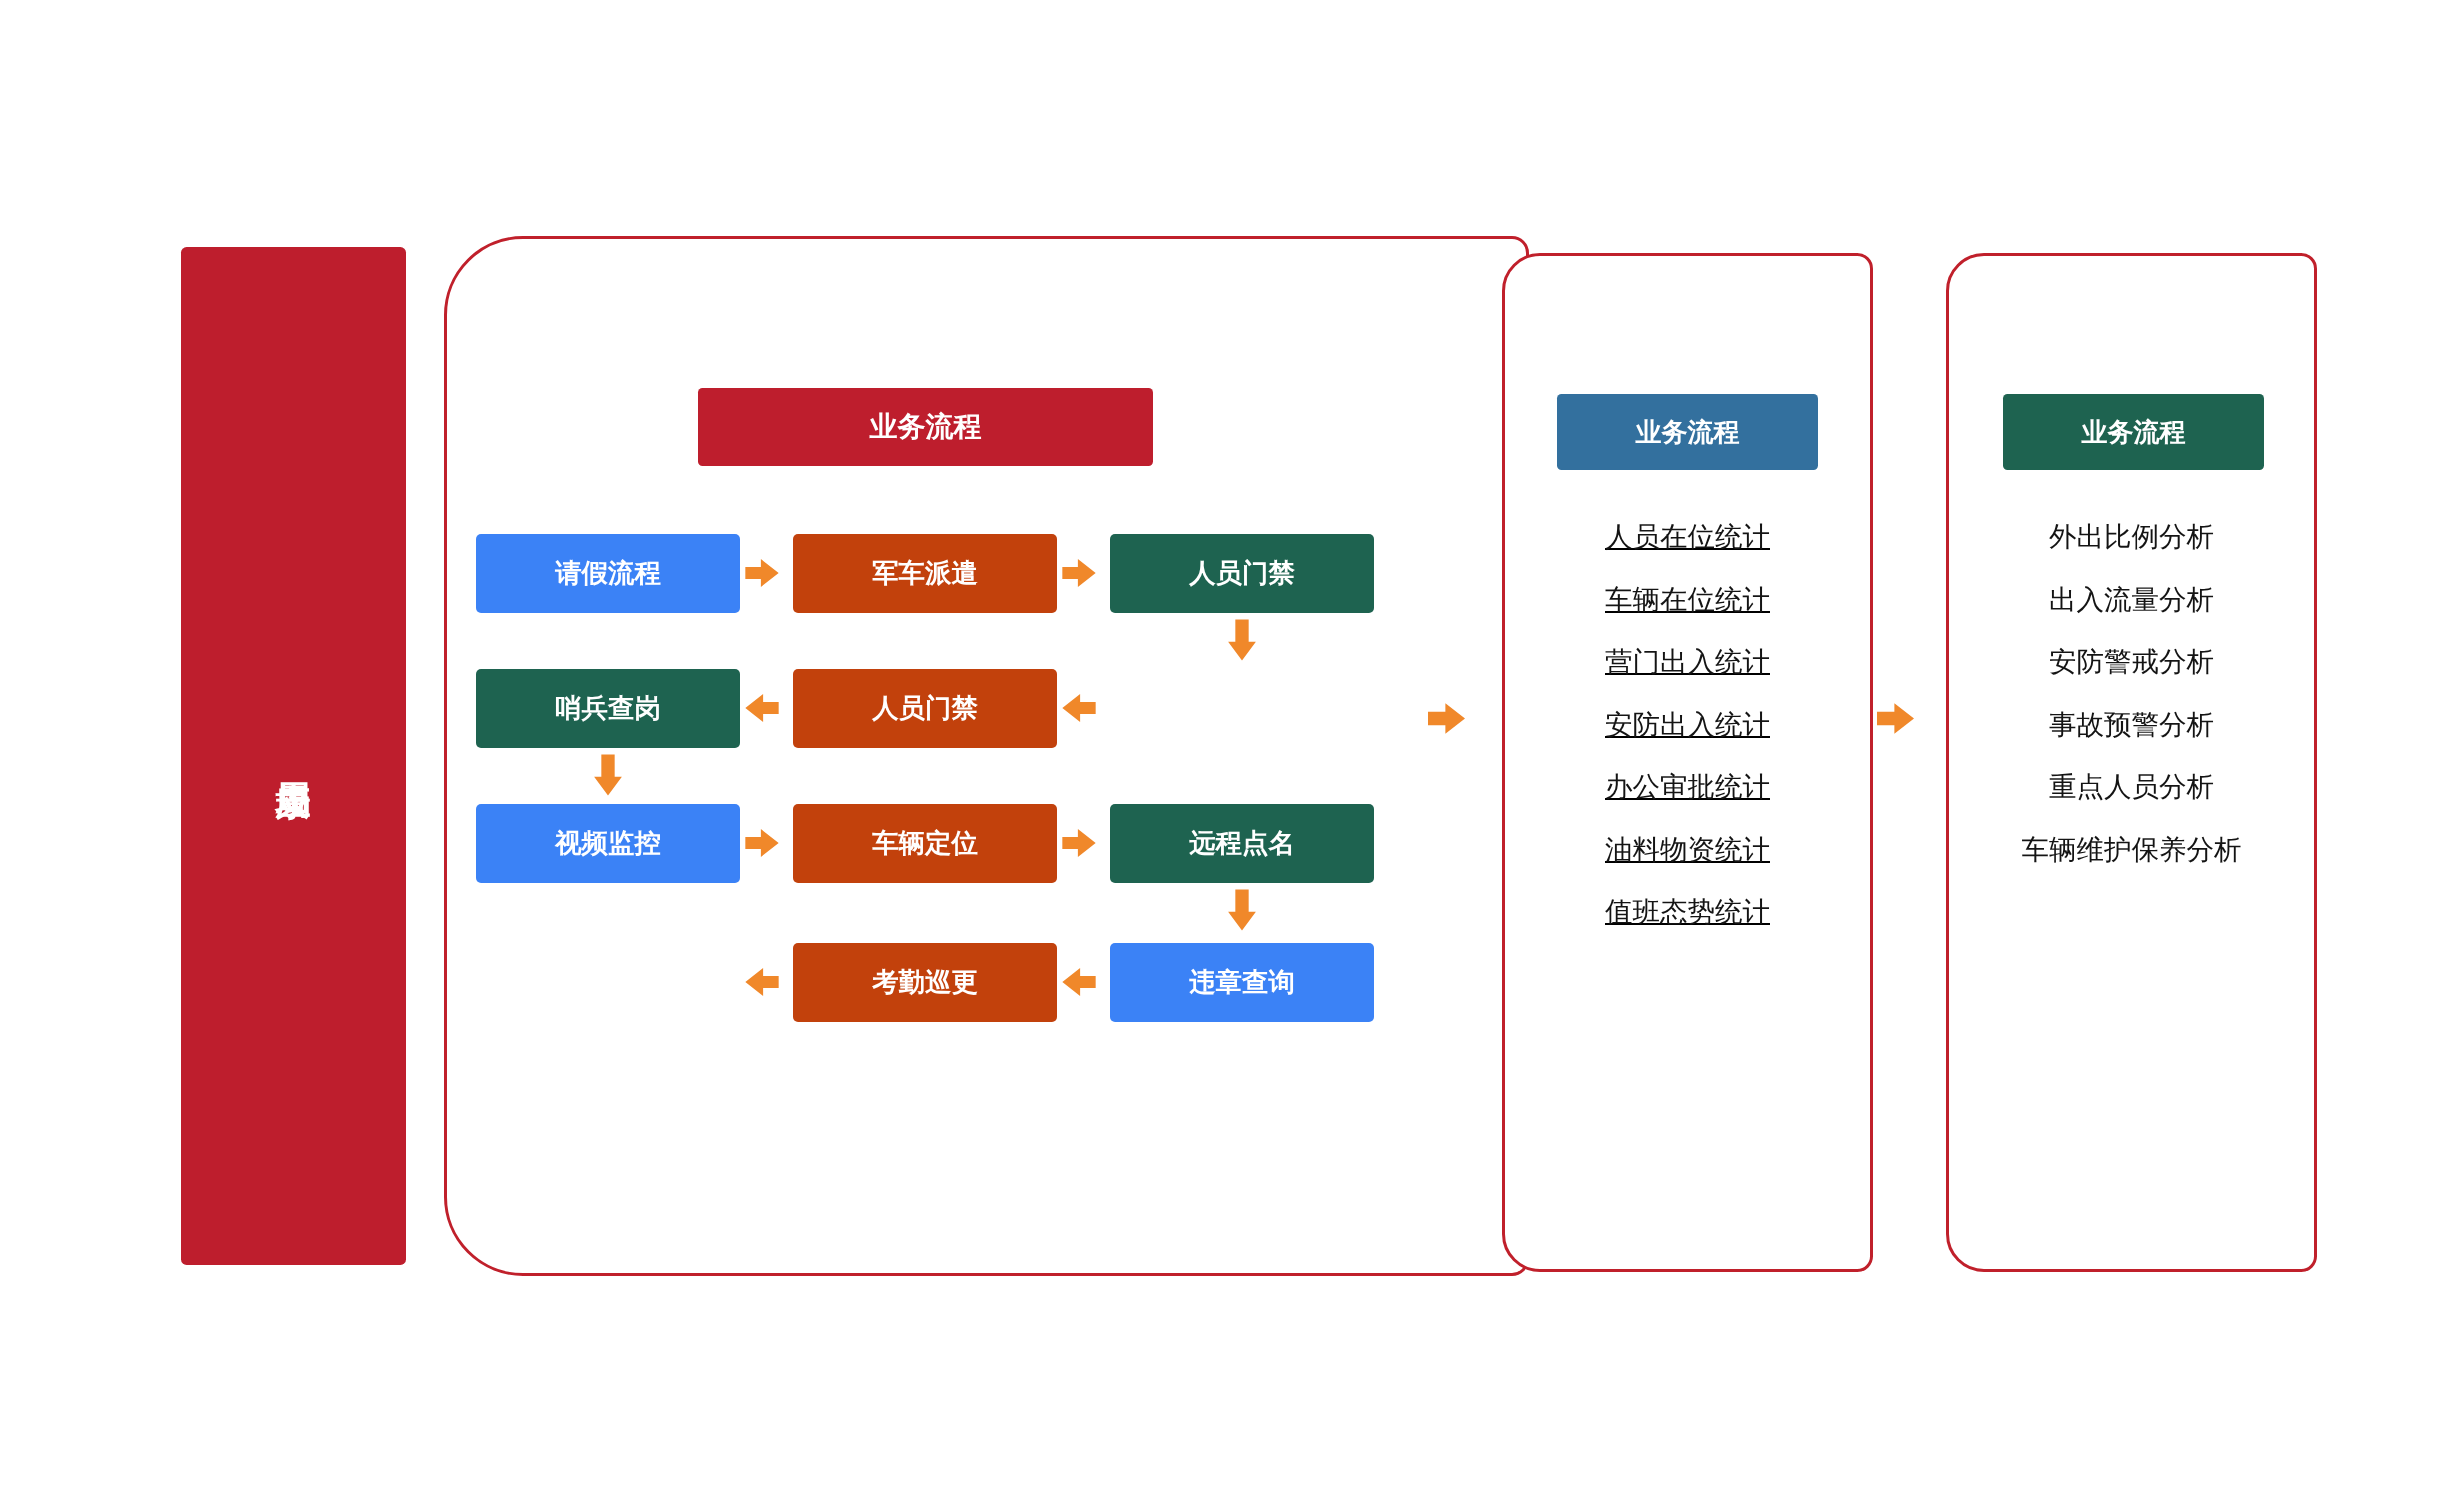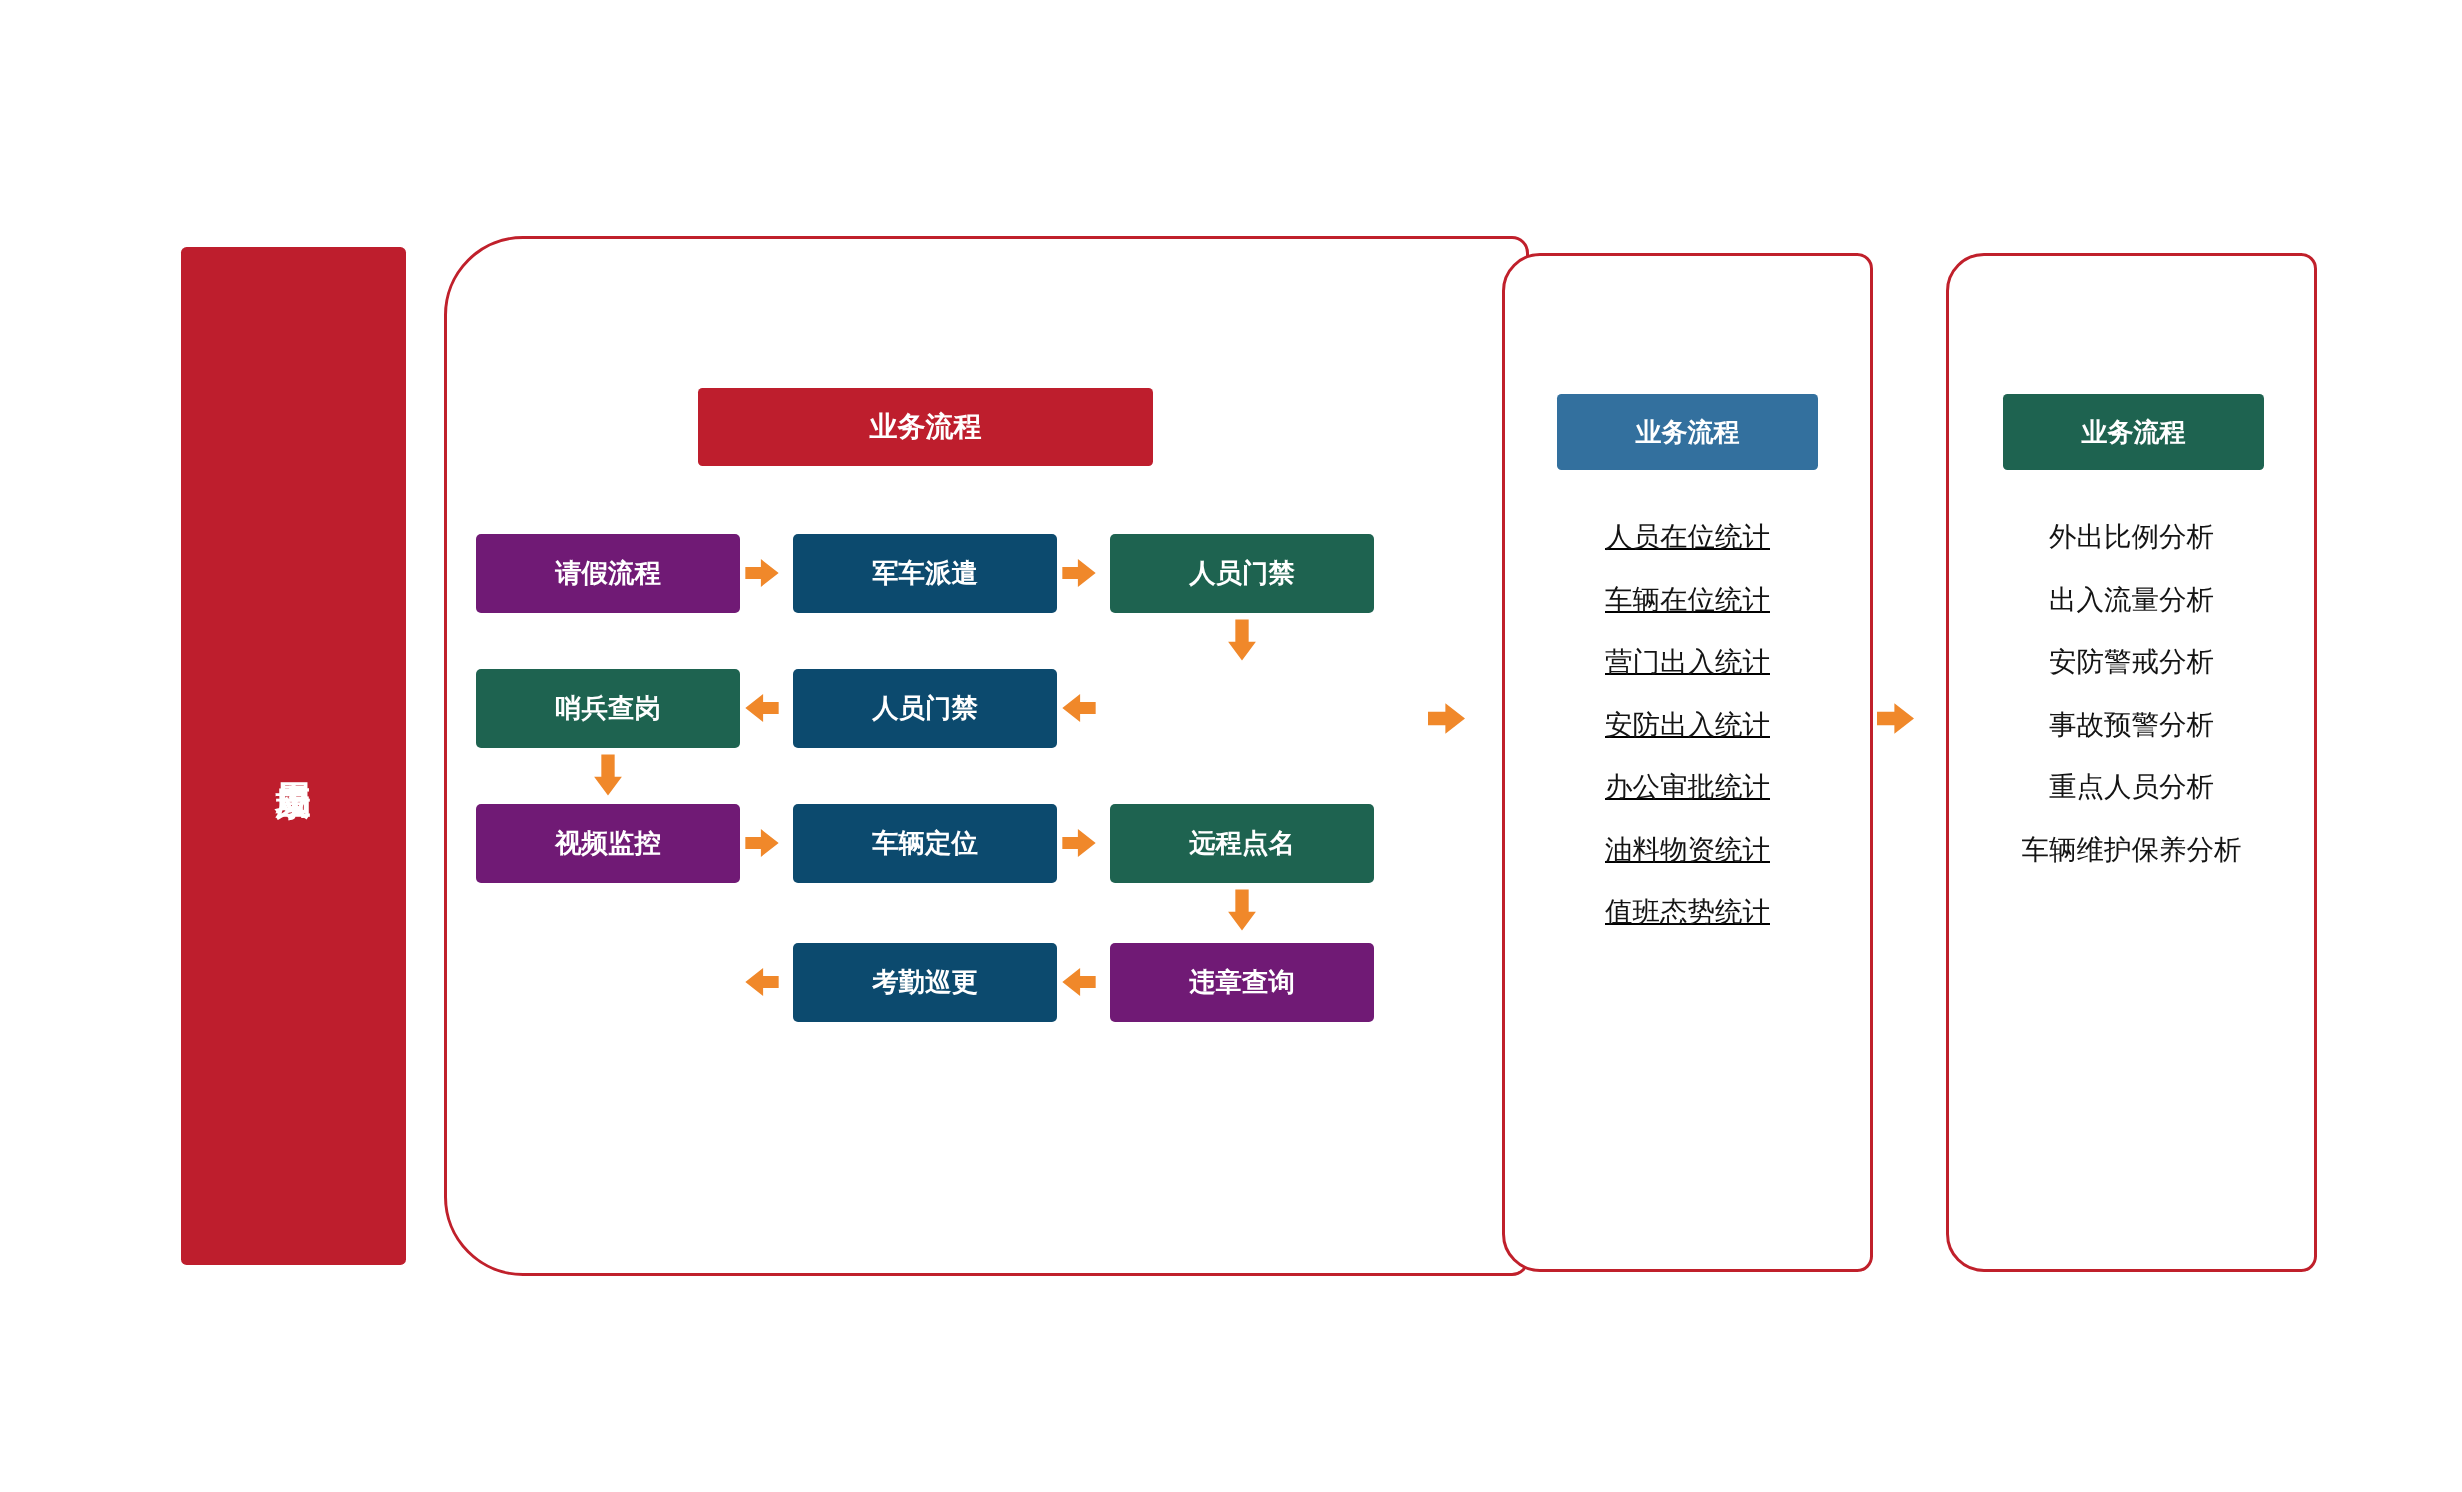--- a/index.html
+++ b/index.html
@@ -142,22 +142,22 @@
     font-size: 26.4px;
     font-weight: bold;
     display: flex;
     align-items: center;
     justify-content: center;
     box-sizing: border-box;
   }
   .flow-card.c0 { left: 0px; }
   .flow-card.c1 { left: 317px; }
   .flow-card.c2 { left: 634px; }
-  .bg-red   { background: #701a75; }
-  .bg-blue  { background: #0c4a6e; }
+  .bg-red   { background: #3b82f6; }
+  .bg-blue  { background: #c2410c; }
   .bg-green { background: #1E6350; }
 
   
   .arrow-h {
     position: absolute;
     width: 34px;
     height: 30px;
     top: 24px;
   }
   .arrow-h.a0 { left: 269px; }

